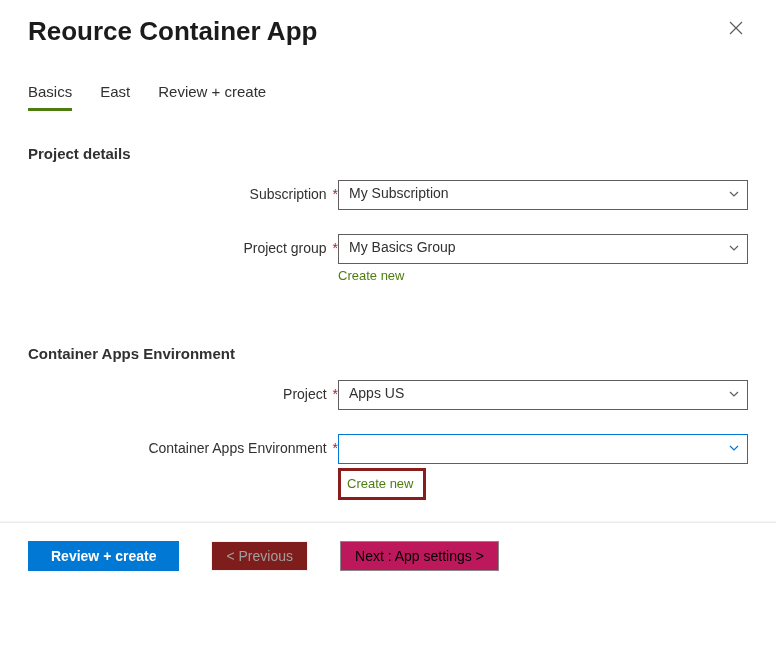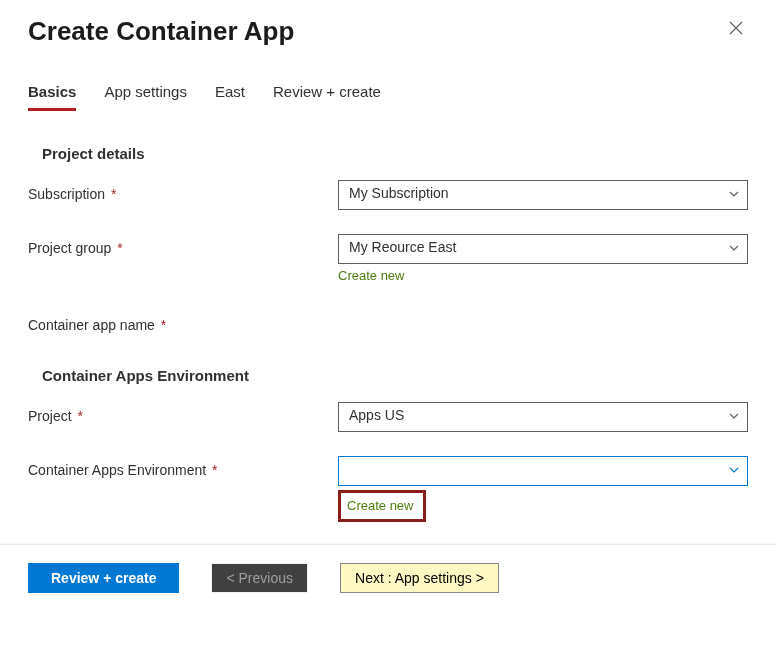--- a/index.html
+++ b/index.html
@@ -4,62 +4,61 @@
   <style>
     * { box-sizing: border-box; margin: 0; padding: 0; }
     body { font-family: "Segoe UI", Arial, sans-serif; font-size: 14px; color: #323130; background: #fff; width: 776px; }
     .panel { padding: 16px 28px 0 28px; }
     .header-row { display: flex; align-items: flex-start; justify-content: space-between; }
     .title { font-size: 26px; font-weight: 600; color: #1b1b1b; }
     .close-btn { background: none; border: none; cursor: pointer; padding: 4px; color: #605e5c; }
     .close-btn svg { display: block; }
     .tabs { display: flex; gap: 28px; margin-top: 36px; }
     .tab { font-size: 15px; color: #323130; padding-bottom: 8px; cursor: pointer; border-bottom: 3px solid transparent; }
-    .tab.active { font-weight: 700; border-bottom: 3px solid #b91c1c; }
-    .section-title { font-size: 15px; font-weight: 600; margin-top: 34px; margin-bottom: 18px; margin-left: 14px; }
+    .tab.active { font-weight: 400; border-bottom: 3px solid #4d7c0f; }
+    .section-title { font-size: 15px; font-weight: 600; margin-top: 34px; margin-bottom: 18px; }
     .field-row { display: flex; align-items: flex-start; margin-bottom: 6px; }
-    .field-label { width: 310px; padding-top: 6px; font-size: 14px; color: #323130; flex-shrink: 0; }
+    .field-label { width: 310px; padding-top: 6px; font-size: 14px; color: #323130; flex-shrink: 0; text-align: right; }
     .req { color: #a4262c; margin-left: 2px; }
     .field-control { flex: 1; }
     .select, .text-input {
       width: 100%; height: 30px; border: 1px solid #605e5c; padding: 4px 28px 4px 10px;
       font-size: 14px; background: #fff; position: relative; font-family: inherit;
     }
     .select-wrap, .input-wrap { position: relative; width: 100%; }
     .select-wrap .chev {
       position: absolute; right: 8px; top: 50%; transform: translateY(-50%);
       pointer-events: none; color: #605e5c;
     }
     .env-select { border-color: #0078d4; }
     .link { color: #4d7c0f; font-size: 13px; display: inline-block; margin-top: 4px; cursor: pointer; }
     .row-gap { margin-bottom: 24px; }
     .highlight-box { display:inline-block; border: 3px solid #8a1c1c; padding: 4px 10px 6px 6px; margin-top: 4px; }
     .highlight-box .link { margin-top: 0; }
     .footer-divider { border-top: 1px solid #edebe9; margin-top: 22px; margin-left:-1px; margin-right:-1px; box-shadow: 0 -1px 1px rgba(0,0,0,0.04);}
     .footer { display: flex; gap: 32px; padding: 18px 28px 24px 28px; }
-    .btn { height: 30px; padding: 0 14px; font-size: 14px; font-family: inherit; border: 1px solid #8a8886; background: #fef9c3; cursor: pointer; }
+    .btn { height: 30px; padding: 0 14px; font-size: 14px; font-family: inherit; border: 1px solid #8a8886; background: #be185d; cursor: pointer; }
     .btn-primary { background: #0078d4; border-color: #0078d4; color: #fff; font-weight: 600; padding: 0 22px; }
-    .btn-disabled { background: #404040; color: #a19f9d; border-color: #f3f2f1; cursor: default; }
+    .btn-disabled { background: #7f1d1d; color: #a19f9d; border-color: #f3f2f1; cursor: default; }
   </style>
 </head>
 <body>
 
 <div class="panel">
   <div class="header-row">
-    <h1 class="title">Create Container App</h1>
+    <h1 class="title">Reource Container App</h1>
     <button class="close-btn">
       <svg width="16" height="16" viewBox="0 0 16 16">
           <path d="M2 2 L14 14 M14 2 L2 14" stroke="#605e5c" stroke-width="1.2" fill="none"></path>
         </svg>
     </button>
   </div>
 
   <div class="tabs">
     <div class="tab active">Basics</div>
-    <div class="tab">App settings</div>
     <div class="tab">East</div>
     <div class="tab">Review + create</div>
   </div>
 
   <div class="section-title">Project details</div>
 
   <div class="field-row row-gap">
     <div class="field-label">
       <span>Subscription</span> <span class="req">*</span>
     </div>
@@ -72,33 +71,30 @@
       </div>
     </div>
   </div>
 
   <div class="field-row">
     <div class="field-label">
       <span>Project group</span> <span class="req">*</span>
     </div>
     <div class="field-control">
       <div class="select-wrap">
-        <div class="select">My Reource East</div>
+        <div class="select">My Basics Group</div>
         <span class="chev"><svg width="12" height="12" viewBox="0 0 12 12">
               <path d="M2 4 L6 8 L10 4" stroke="#605e5c" stroke-width="1.2" fill="none"></path>
             </svg></span>
       </div>
       <a class="link">Create new</a>
     </div>
   </div>
 
   <div class="field-row row-gap" style="margin-top:28px;">
-    <div class="field-label">
-      <span>Container app name</span> <span class="req">*</span>
-    </div>
   </div>
 
   <div class="section-title">Container Apps Environment</div>
 
   <div class="field-row row-gap">
     <div class="field-label">
       <span>Project</span> <span class="req">*</span>
     </div>
     <div class="field-control">
       <div class="select-wrap">

